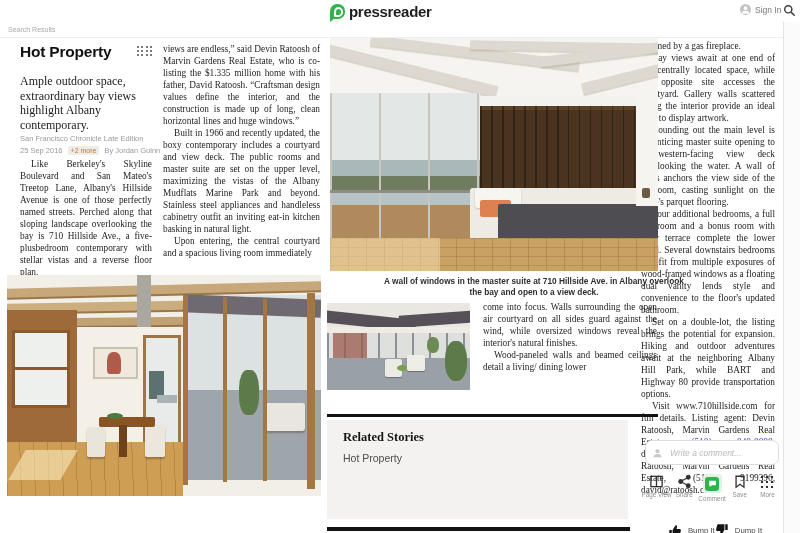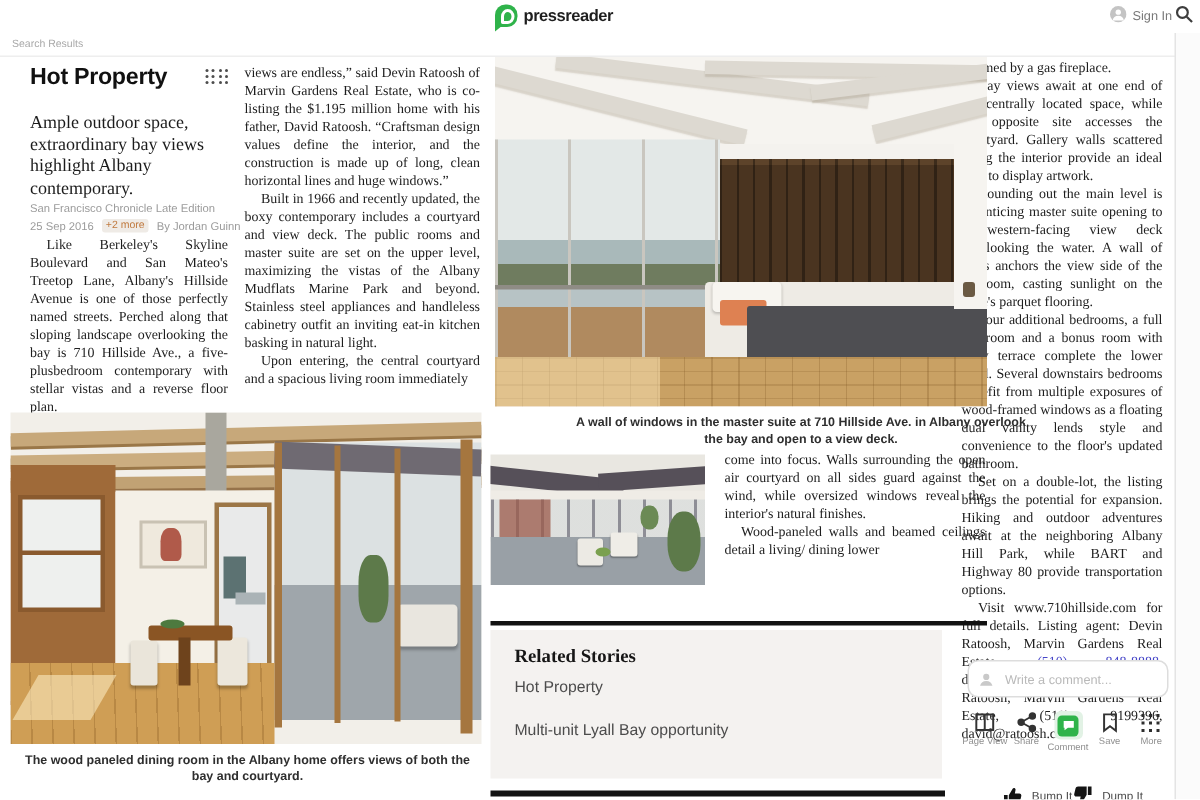--- a/index.html
+++ b/index.html
@@ -7,21 +7,21 @@
        font-family:"Liberation Sans",sans-serif;-webkit-font-smoothing:antialiased;}
   .abs{position:absolute;}
   
   .topbar{left:0;top:0;width:800px;height:22px;background:#fff;border-bottom:1px solid #e9e9e9;}
   .logo{left:330px;top:3px;display:flex;align-items:center;gap:4px;cursor:pointer;}
   .logo-bubble{width:15px;height:15px;background:#2fb34a;border-radius:7px 7px 7px 1px;position:relative;}
   .logo-bubble:after{content:"";position:absolute;left:0;bottom:-3px;width:0;height:0;
       border-left:5px solid #2fb34a;border-bottom:4px solid transparent;}
   .logo-ring{position:absolute;left:4px;top:3px;width:5px;height:6px;border:2.5px solid #fff;
       border-radius:50% 50% 50% 12% ;}
-  .logo-text{font-size:11px;font-weight:700;color:#1e1e1e;letter-spacing:-.3px;}
+  .logo-text{font-size:15px;font-weight:700;color:#1e1e1e;letter-spacing:-.3px;}
   .signin{left:740px;top:4px;display:flex;align-items:center;gap:4px;color:#787878;font-size:8.5px;cursor:pointer;}
   .searchbtn{left:783px;top:3px;cursor:pointer;}
   .crumbbar{left:0;top:22px;width:800px;height:15px;background:#fff;border-bottom:1px solid #eee;}
   .crumb{left:8px;top:26px;font-size:7px;color:#a9a9a9;}
   .pageborder{left:783px;top:22px;width:1px;height:511px;background:#e4e4e4;}
   .rightgutter{left:784px;top:22px;width:16px;height:511px;background:#fbfbfb;}
   
   .title{left:20px;top:43px;font-size:15.5px;font-weight:700;color:#111;letter-spacing:-.2px;}
   .dragdots{left:137px;top:46px;width:16px;height:11px;display:grid;
       grid-template-columns:repeat(4,1fr);gap:1.5px;cursor:grab;}
@@ -45,21 +45,21 @@
   .rule{background:#121212;}
   
   .relbox{left:327px;top:420px;width:301px;height:99px;background:#f4f2f0;}
   .relhead{left:343px;top:430px;font-family:"Liberation Serif",serif;font-weight:700;font-size:12.5px;color:#161616;}
   .story-t{font-size:10.5px;color:#4c4c4c;cursor:pointer;}
   .story-m{font-size:7.5px;color:#ababab;margin-top:2px;}
   
   .commentbox{left:645px;top:440px;width:134px;height:25px;border:1px solid #ddd;border-radius:7px;
       display:flex;align-items:center;gap:5px;padding:0 6px;box-sizing:border-box;background:#fff;}
   .commentbox input{border:none;outline:none;font-size:8.5px;color:#444;width:100px;background:transparent;
-      font-family:"Liberation Sans",sans-serif;}
+      font-family:"Liberation Sans",sans-serif;font-style:italic;}
   .commentbox input::placeholder{color:#b9b9b9;}
   .actrow{left:643px;top:474px;width:138px;display:flex;justify-content:space-between;}
   .actbtn{display:flex;flex-direction:column;align-items:center;gap:2px;cursor:pointer;width:27px;}
   .actbtn .lbl{font-size:6.3px;color:#8f8f8f;white-space:nowrap;}
   .chip{width:19px;height:19px;border-radius:4px;background:#e2f2e5;display:flex;align-items:center;justify-content:center;}
   .chip .inner{width:14px;height:14px;border-radius:3px;background:#2fb34a;display:flex;align-items:center;justify-content:center;}
   .moredots{width:13px;height:13px;display:grid;grid-template-columns:repeat(3,1fr);gap:1.5px;margin-top:2px;}
   .moredots i{width:2.4px;height:2.4px;background:#2e2e2e;}
   .bumprow{left:652px;top:523px;width:126px;display:flex;justify-content:center;}
   .bump{display:flex;align-items:center;gap:6px;cursor:pointer;font-size:7.8px;color:#4a4a4a;}
@@ -122,21 +122,21 @@
     <span>25 Sep 2016</span>
     <span class="badge">+2 more</span>
     <span>By Jordan Guinn</span>
   </div>
 
   <div class="abs serif col1">
     <p class="ind">Like Berkeley's Skyline Boulevard and San Mateo's Treetop Lane, Albany's Hillside Avenue is one of those perfectly named streets. Perched along that sloping landscape overlooking the bay is 710 Hillside Ave., a five-plusbedroom contemporary with stellar vistas and a reverse floor plan.</p>
     <p class="ind">“It's enormous, elegant and the bay</p>
   </div>
   <div class="abs serif col2">
-    <p>views are endless,” said Devin Ratoosh of Marvin Gardens Real Estate, who is co-listing the $1.195 million home with his father, David Ratoosh. “Craftsman design values define the interior, and the construction is made up of long, clean horizontal lines and huge windows.”</p>
+    <p>views are endless,” said Devin Ratoosh of Marvin Gardens Real Estate, who is co-listing the $1.335 million home with his father, David Ratoosh. “Craftsman design values define the interior, and the construction is made up of long, clean horizontal lines and huge windows.”</p>
     <p class="ind">Built in 1966 and recently updated, the boxy contemporary includes a courtyard and view deck. The public rooms and master suite are set on the upper level, maximizing the vistas of the Albany Mudflats Marine Park and beyond. Stainless steel appliances and handleless cabinetry outfit an inviting eat-in kitchen basking in natural light.</p>
     <p class="ind">Upon entering, the central courtyard and a spacious living room immediately</p>
   </div>
   <div class="abs serif col3">
     <p>come into focus. Walls surrounding the open air courtyard on all sides guard against the wind, while oversized windows reveal the interior's natural finishes.</p>
     <p class="ind">Wood-paneled walls and beamed ceilings detail a living/ dining lower</p>
   </div>
   <div class="abs serif col4">
     <p>warmed by a gas fireplace.</p>
     <p class="ind">Bay views await at one end of the centrally located space, while the opposite site accesses the courtyard. Gallery walls scattered along the interior provide an ideal spot to display artwork.</p>
@@ -196,21 +196,20 @@
     <div class="abs" style="left:300px;top:18px;width:8px;height:196px;background:#a5763f;"></div>
     <div class="abs" style="left:0;top:167px;width:176px;height:54px;background:#cf9e55;"></div>
     <div class="abs" style="left:0;top:167px;width:176px;height:54px;background:repeating-linear-gradient(88deg,rgba(130,85,30,.3) 0 1px,transparent 1px 14px);"></div>
     <div class="abs" style="left:10px;top:175px;width:52px;height:30px;background:rgba(255,240,200,.55);transform:skewX(-30deg);"></div>
     <div class="abs" style="left:80px;top:152px;width:18px;height:30px;background:#eae5da;border-radius:2px;box-shadow:0 2px 2px rgba(0,0,0,.25);"></div>
     <div class="abs" style="left:138px;top:150px;width:20px;height:32px;background:#ece7dc;border-radius:2px;box-shadow:0 2px 2px rgba(0,0,0,.25);"></div>
     <div class="abs" style="left:92px;top:142px;width:56px;height:10px;background:#8a5524;border-radius:2px;"></div>
     <div class="abs" style="left:112px;top:150px;width:8px;height:32px;background:#6e431c;"></div>
     <div class="abs" style="left:100px;top:138px;width:16px;height:6px;background:#4d7a3f;border-radius:50%;"></div>
   </div>
-  <div class="abs caption cap2">The wood paneled dining room in the Albany home offers views of both the bay and courtyard.</div>
 
   <div class="abs ph ph3">
     <div class="abs" style="left:-6px;top:12px;width:95px;height:12px;background:#565059;transform:rotate(6deg);"></div>
     <div class="abs" style="left:72px;top:10px;width:80px;height:12px;background:#565059;transform:rotate(-4deg);"></div>
     <div class="abs" style="left:0;top:24px;width:143px;height:32px;background:#efece6;"></div>
     <div class="abs" style="left:0;top:30px;width:143px;height:28px;background:repeating-linear-gradient(90deg,#8e8e96 0 2px,rgba(210,215,216,.6) 2px 17px);"></div>
     <div class="abs" style="left:6px;top:30px;width:34px;height:28px;background:#9b5a4a;opacity:.75;"></div>
     <div class="abs" style="left:0;top:55px;width:143px;height:32px;background:#99a0a6;"></div>
     <div class="abs" style="left:58px;top:56px;width:17px;height:18px;background:#eceae4;border-radius:2px;box-shadow:0 1px 1px rgba(0,0,0,.3);"></div>
     <div class="abs" style="left:80px;top:52px;width:18px;height:16px;background:#efede7;border-radius:2px;box-shadow:0 1px 1px rgba(0,0,0,.3);"></div>
@@ -221,21 +220,20 @@
 
   <div class="abs rule" style="left:327px;top:414px;width:331px;height:2.5px;"></div>
   <div class="abs rule" style="left:327px;top:527px;width:303px;height:4px;"></div>
 
   <div class="abs relbox"></div>
   <div class="abs relhead">Related Stories</div>
   <div class="abs" style="left:343px;top:452px;width:270px;">
     <div class="story-t">Hot Property</div>
   </div>
   <div class="abs" style="left:343px;top:481px;width:270px;">
-    <div class="story-t">Multi-unit Lyall Bay opportunity</div>
   </div>
 
   <div class="abs commentbox">
     <svg width="12" height="12" viewBox="0 0 16 16">
       <circle cx="8" cy="5.5" r="3" fill="#c9c9c9"></circle>
       <path d="M2 14a6.2 6.2 0 0 1 12 0z" fill="#c9c9c9"></path>
     </svg>
     <input type="text" placeholder="Write a comment..." style="">
   </div>
 

